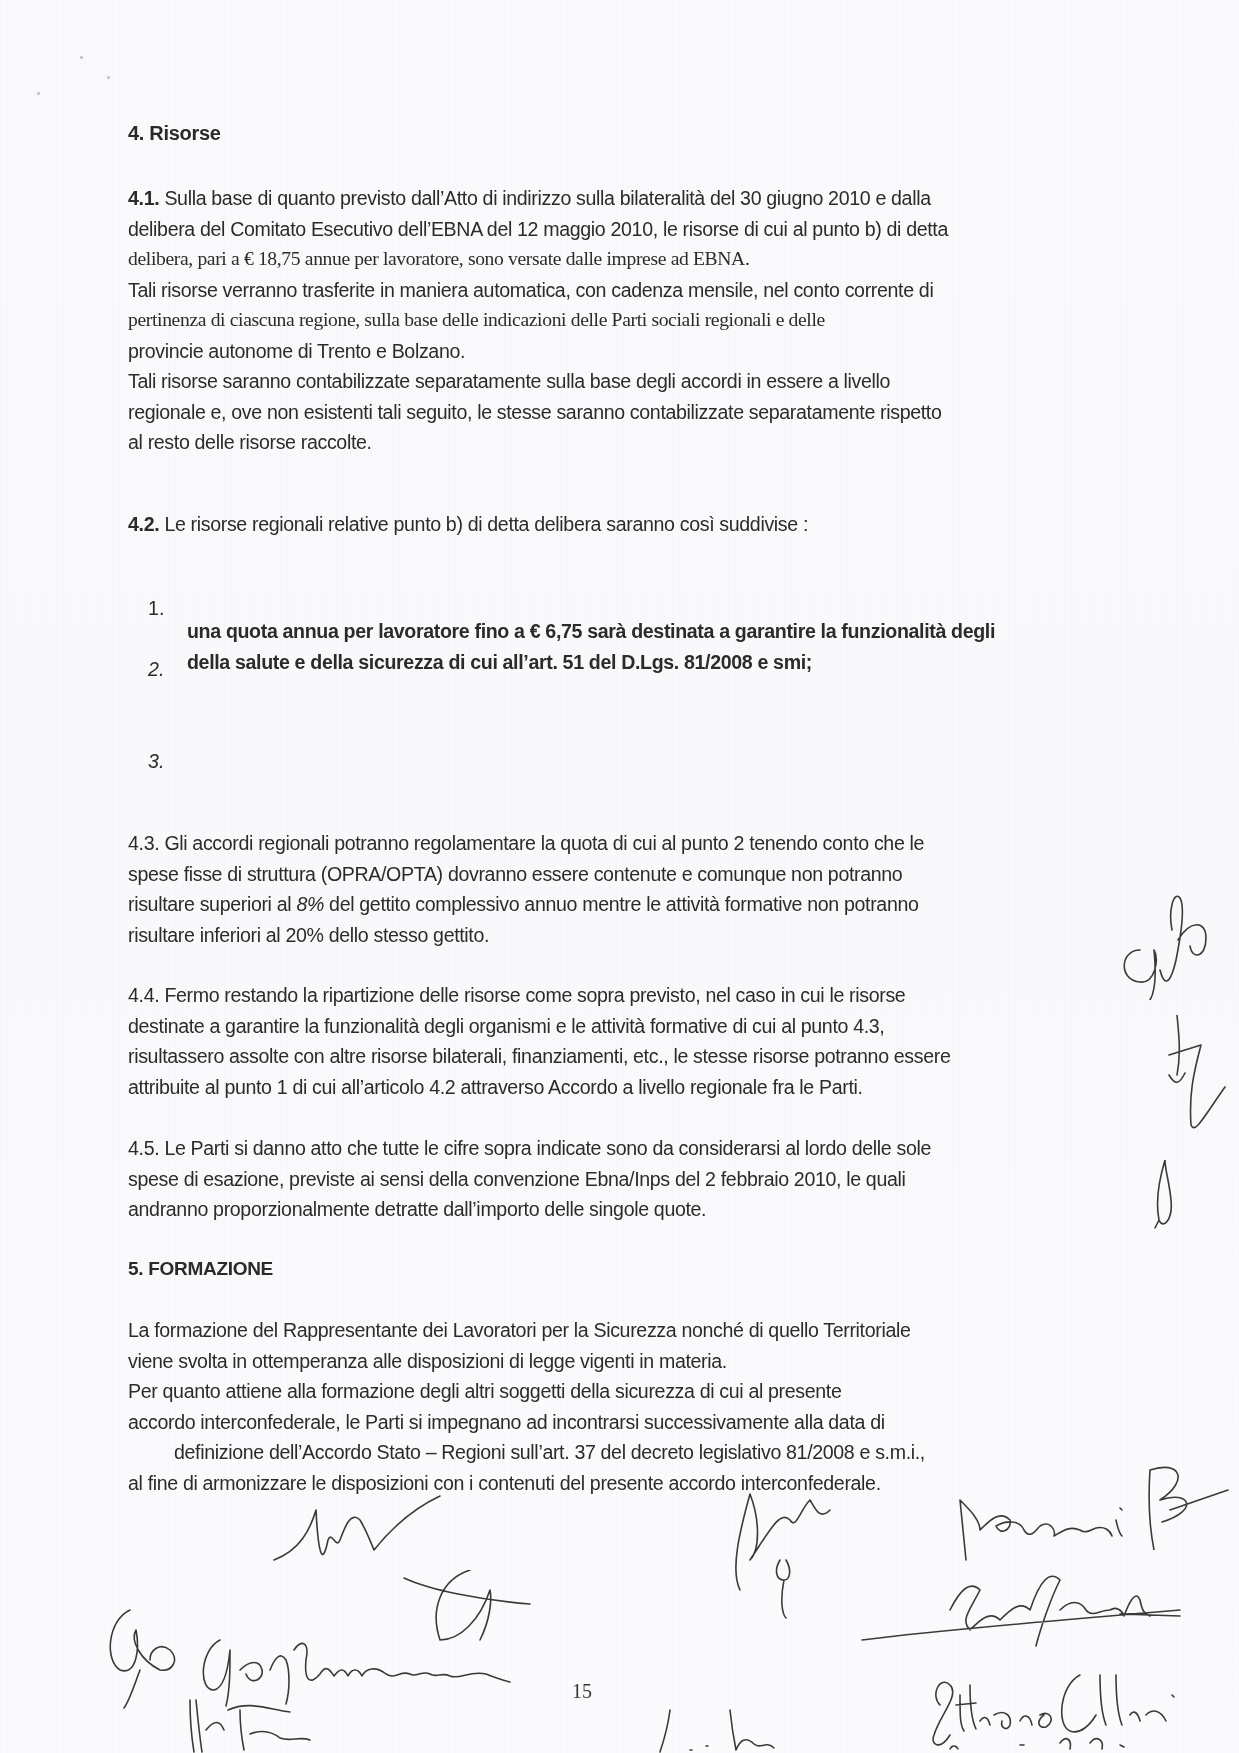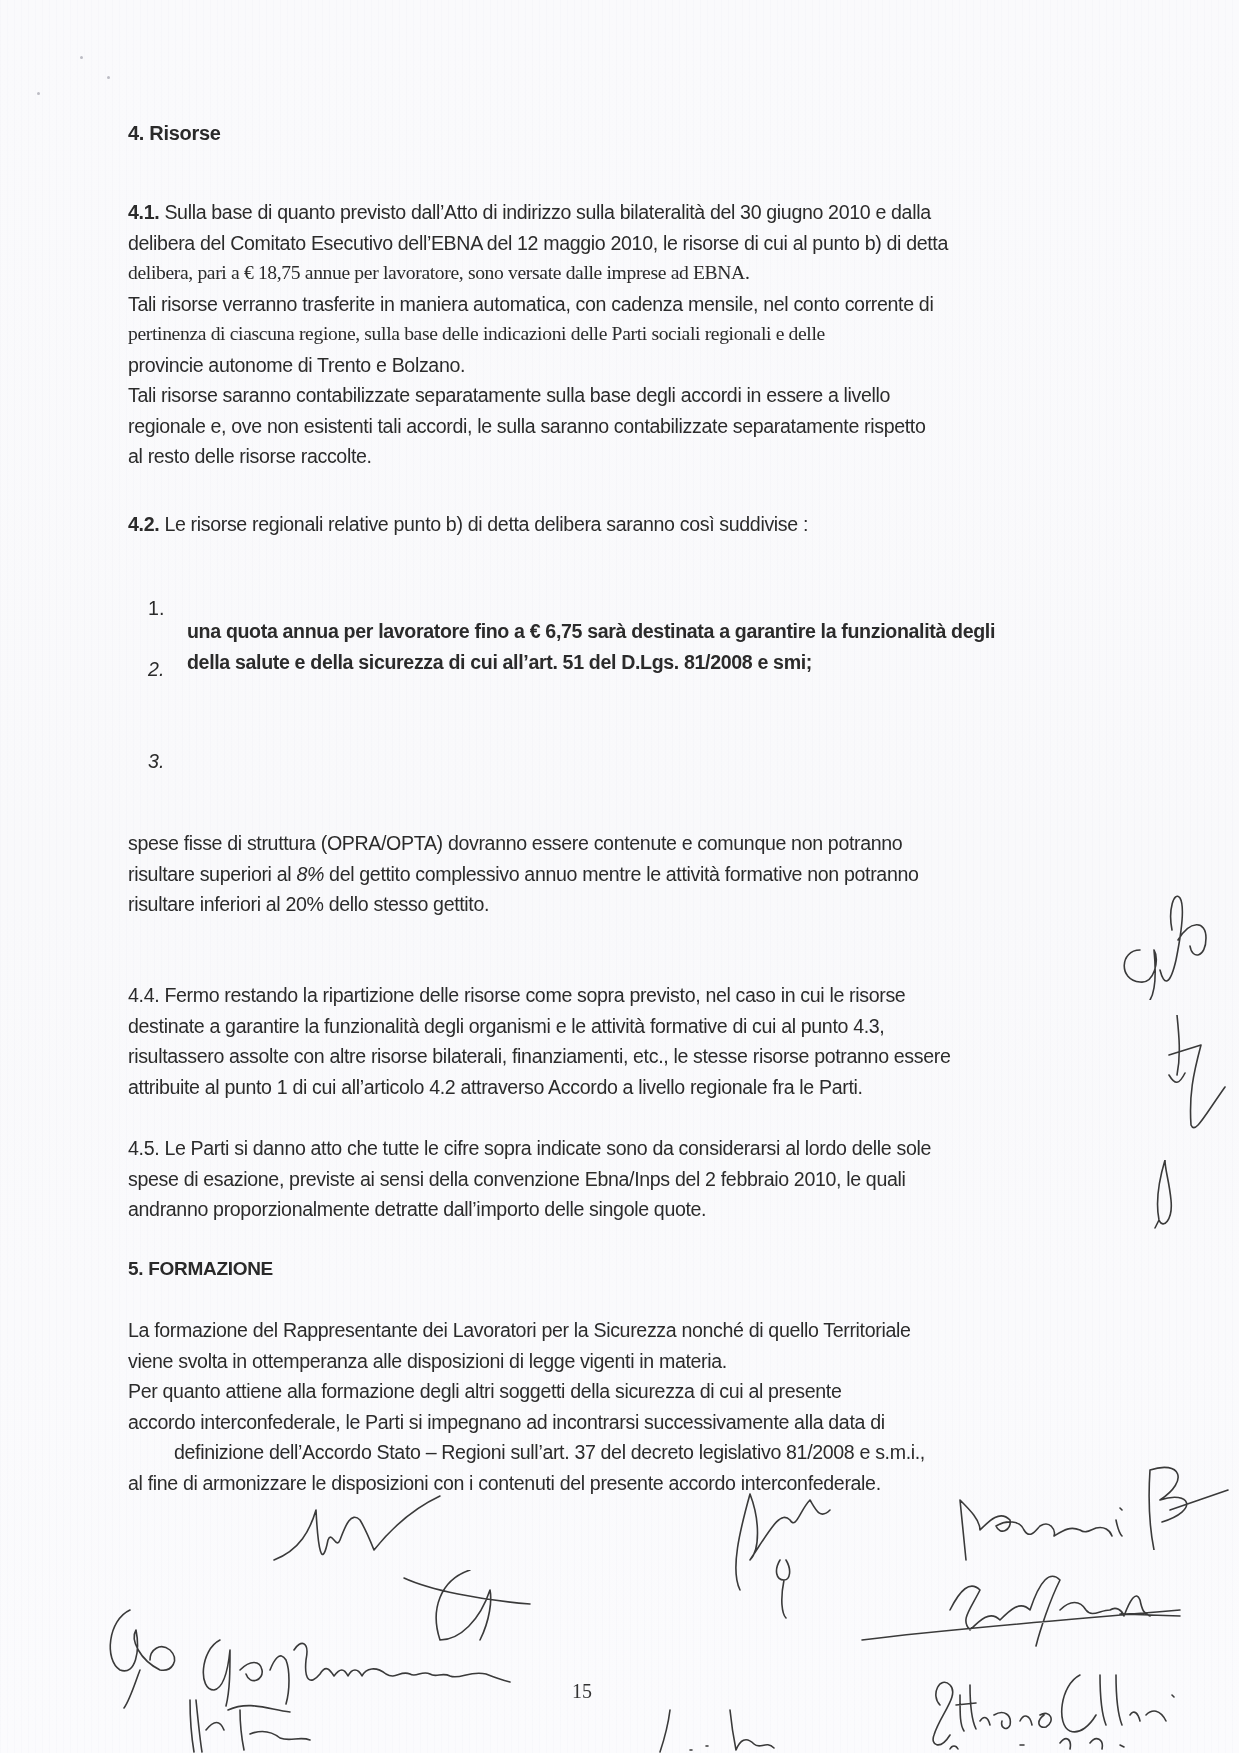--- a/index.html
+++ b/index.html
@@ -83,48 +83,49 @@
 <div class="page">
   <div class="scan-noise"></div>
 
   <div class="speck" style="left:80px;top:56px;"></div>
   <div class="speck" style="left:107px;top:76px;"></div>
   <div class="speck" style="left:37px;top:92px;"></div>
 
   <div class="heading" style="left:128px;top:122px;">4. Risorse</div>
 
   <div class="block" style="left:128px;top:183px;width:1018px;">
-    <span class="text" style="position:relative;display:block;height:30.5px;margin-top:14px;">
+    <span class="text" style="position:relative;display:block;height:30.5px;">
       <b>4.1.</b><span> Sulla base di quanto previsto dall’Atto di indirizzo sulla bilateralità del 30 giugno 2010 e dalla</span>
     </span>
     <span class="text line" style="position:relative;">delibera del Comitato Esecutivo dell’EBNA del 12 maggio 2010, le risorse di cui al punto b) di detta</span>
     <span class="text line" style="position:relative;font-family:Liberation Serif, serif;">delibera,  pari a € 18,75  annue per lavoratore, sono versate dalle imprese ad EBNA.</span>
     <span class="text line" style="position:relative;">Tali risorse verranno trasferite in maniera automatica, con cadenza mensile, nel conto corrente di</span>
     <span class="text line" style="position:relative;font-family:Liberation Serif, serif;">pertinenza di ciascuna regione, sulla base delle indicazioni delle Parti sociali regionali e delle</span>
     <span class="text line" style="position:relative;">provincie autonome di Trento e Bolzano.</span>
     <span class="text line" style="position:relative;">Tali risorse saranno contabilizzate separatamente sulla base degli accordi in essere a livello</span>
-    <span class="text line" style="position:relative;">regionale e, ove non esistenti tali accordi, le sulla saranno contabilizzate separatamente rispetto</span>
+    <span class="text line" style="position:relative;">regionale e, ove non esistenti tali seguito, le stesse saranno contabilizzate separatamente rispetto</span>
     <span class="text line" style="position:relative;">al resto delle risorse raccolte.</span>
   </div>
 
   <div class="text" style="left:128px;top:509px;">
     <b>4.2.</b><span> Le risorse regionali relative punto b) di detta delibera saranno così suddivise :</span>
   </div>
 
   <div class="list-num" style="left:148px;top:593px;">1.</div>
 
   <div class="list-num" style="left:148px;top:654px;font-style:italic;">2.</div>
   <div class="block" style="left:187px;top:616px;font-weight:bold;">
     <span class="text line" style="position:relative;">una quota annua per lavoratore fino a € 6,75 sarà destinata a garantire la funzionalità degli</span>
     <span class="text line" style="position:relative;">della salute e della sicurezza di cui all’art. 51 del D.Lgs. 81/2008 e smi;</span>
   </div>
 
   <div class="list-num" style="left:148px;top:746px;font-style:italic;">3.</div>
 
   <div class="block" style="left:128px;top:828px;">
+    <span class="text line" style="position:relative;">4.3. Gli accordi regionali potranno regolamentare la quota di cui al punto 2 tenendo conto che le</span>
     <span class="text line" style="position:relative;">spese fisse di struttura (OPRA/OPTA) dovranno essere contenute e comunque non potranno</span>
     <span class="text line" style="position:relative;">
       <span>risultare superiori al </span><i>8%</i><span> del gettito complessivo annuo mentre le attività formative non potranno</span>
     </span>
     <span class="text line" style="position:relative;">risultare inferiori al 20% dello stesso gettito.</span>
   </div>
 
   <div class="block" style="left:128px;top:980px;">
     <span class="text line" style="position:relative;">4.4. Fermo restando la ripartizione delle risorse come sopra previsto, nel caso in cui le risorse</span>
     <span class="text line" style="position:relative;">destinate a garantire la funzionalità degli organismi e le attività formative di cui al punto 4.3,</span>

